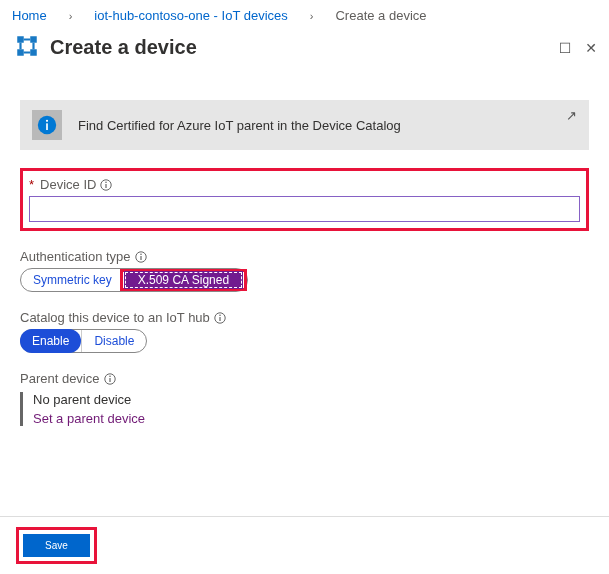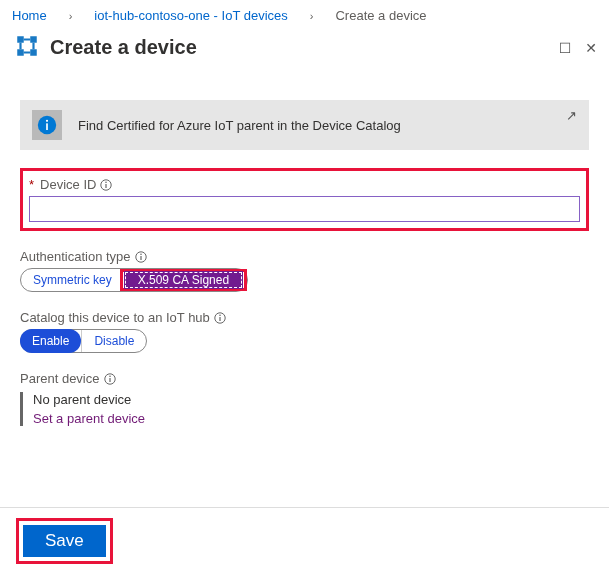--- a/index.html
+++ b/index.html
@@ -118,21 +118,21 @@
     left: 0; right: 0; bottom: 0;
     border-top: 1px solid #ddd;
     padding: 10px 16px;
   }
   .hl-save { display: inline-block; border: 3px solid #e8133a; padding: 4px; }
   .save-btn {
     background: #0066cc;
     color: #fff;
     border: none;
     padding: 6px 22px;
-    font-size: 17px;
+    font-size: 10px;
     cursor: pointer;
   }
 </style>
 </head>
 <body>
 
 <div class="breadcrumb">
   <a>Home</a>
   <span class="sep">›</span>
   <a>iot-hub-contoso-one - IoT devices</a>

